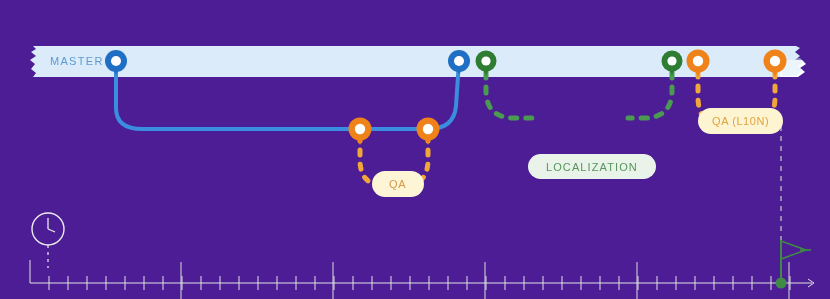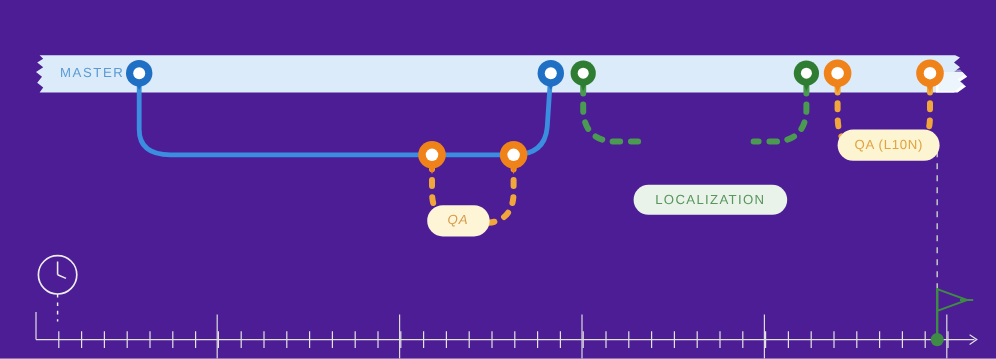--- a/index.html
+++ b/index.html
@@ -48,29 +48,28 @@
   .lbl-feature {
     left: 170px;
     top: 117px;
     height: 24px;
     padding: 0 22px;
     font-size: 11px;
     color: #4f93d1;
     background: #e3eefa;
   }
   .lbl-qa {
-    left: 356px;
+    left: 372px;
     top: 171px;
     height: 26px;
     padding: 0 17px;
     font-size: 11px;
     color: #d79a4a;
     background: #fdf5d5;
     letter-spacing: 0.8px;
-    font-style: italic;
   }
   .lbl-localization {
     left: 528px;
     top: 106px;
     height: 25px;
     padding: 0 18px;
     font-size: 11px;
     color: #57965c;
     background: #eaf3ea;
     margin-top: 48px;

